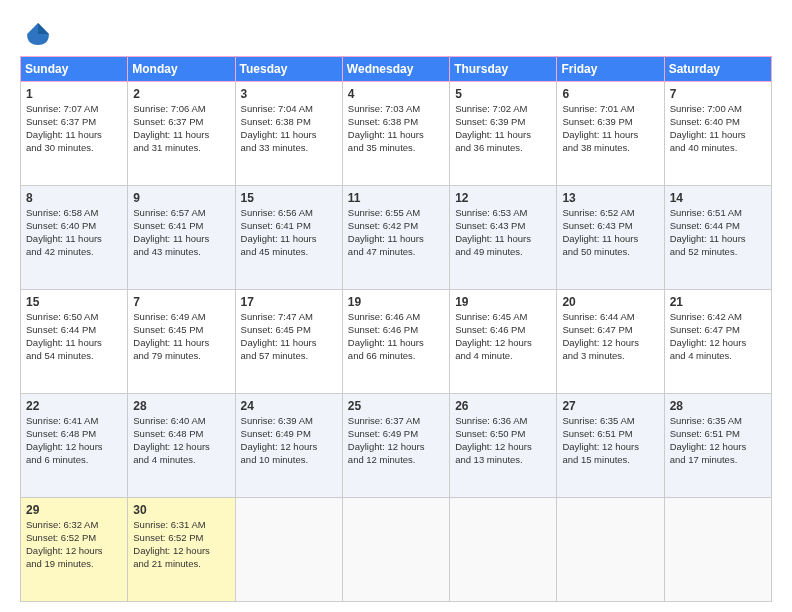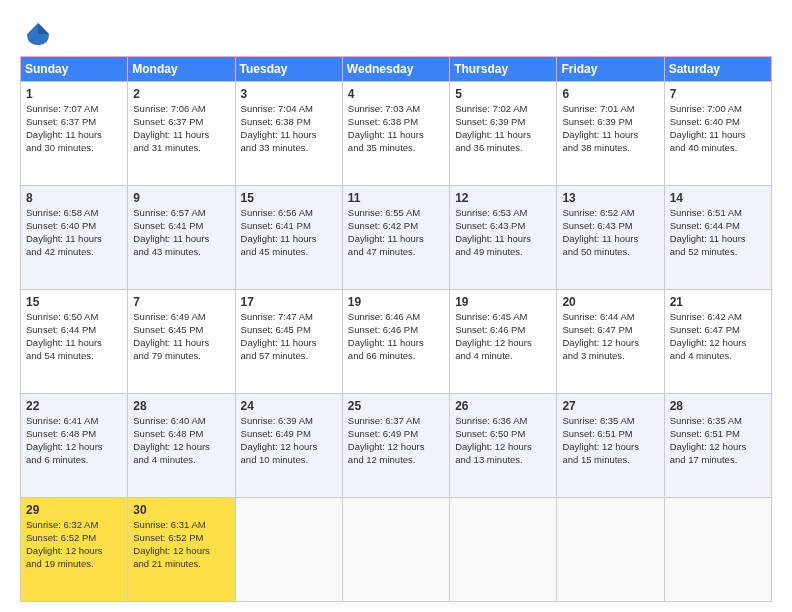--- a/index.html
+++ b/index.html
@@ -78,21 +78,21 @@
       padding: 4px 5px;
       font-size: 9.5px;
       color: #333;
       line-height: 1.35;
       background: #fff;
     }
     .calendar tr:nth-child(even) td {
       background: #f0f4fa;
     }
     .calendar tr:last-child td {
-      background: #fde047;
+      background: #fef9c3;
     }
     .day-num {
       font-size: 12px;
       font-weight: bold;
       display: block;
       margin-bottom: 1px;
     }
     .empty-cell {
       background: #f9f9f9 !important;
     }

